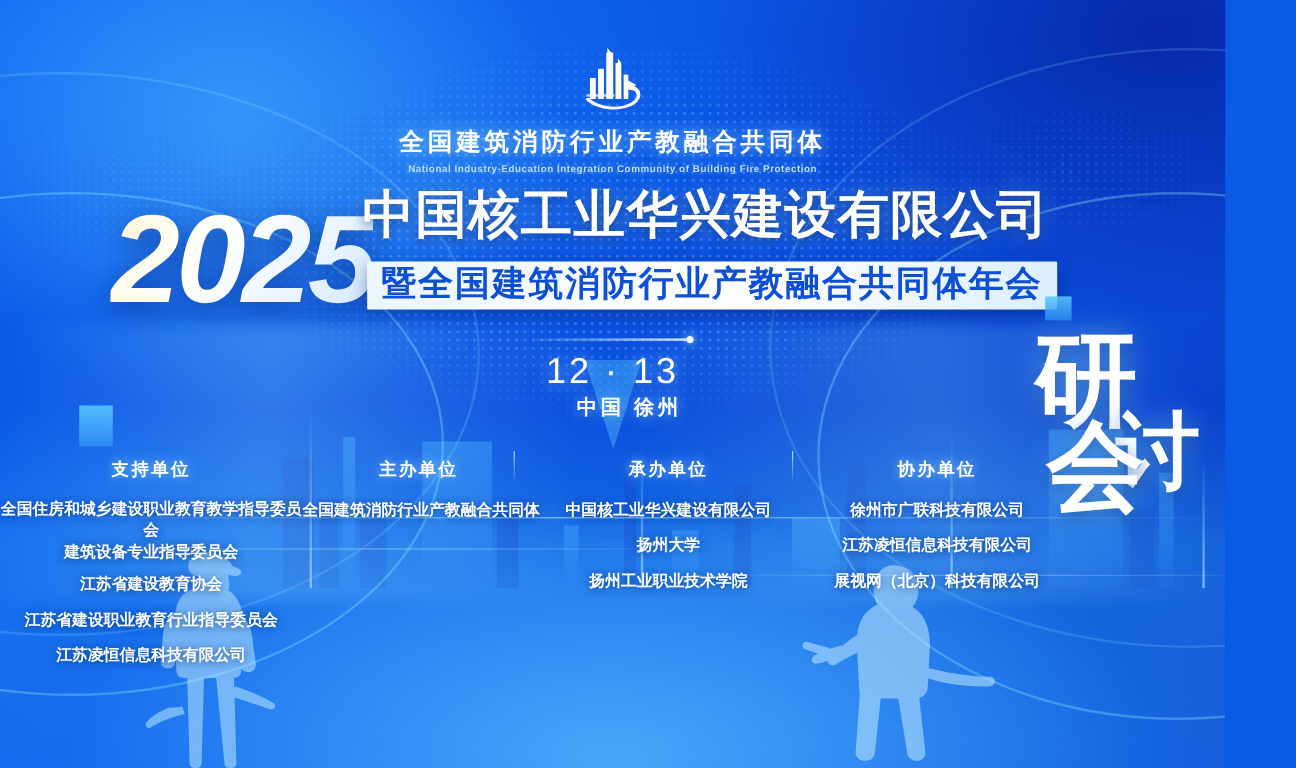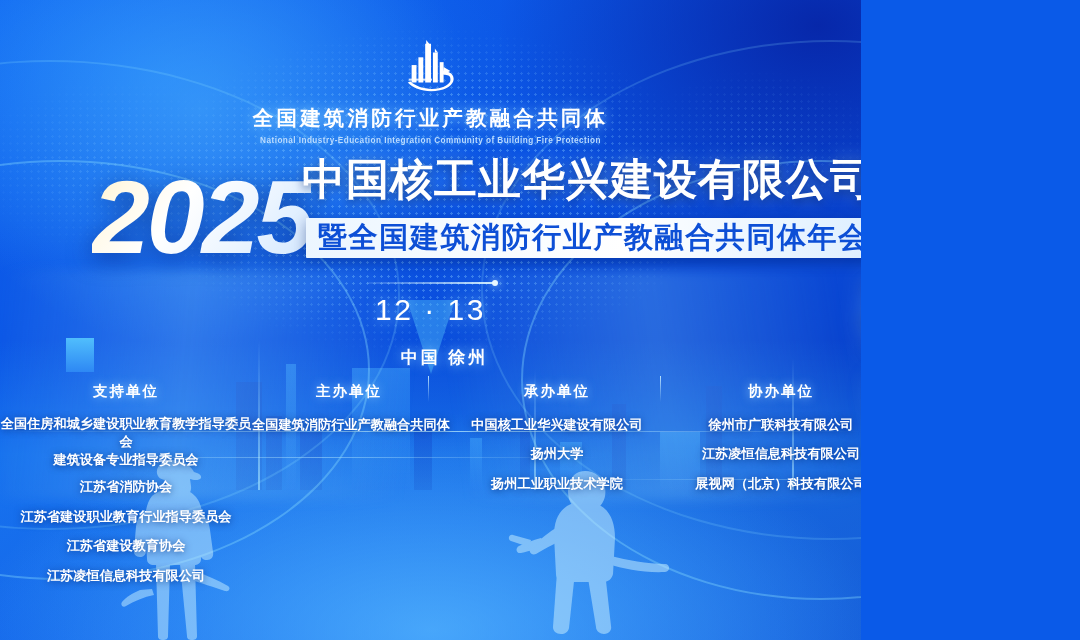--- a/index.html
+++ b/index.html
@@ -2,21 +2,21 @@
 <html><head>
 <meta charset="utf-8">
 <style>
   * { margin:0; padding:0; box-sizing:border-box; }
   body {
     width:1080px; height:640px; overflow:hidden;
     font-family:"Liberation Sans","DejaVu Sans",sans-serif;
     background:#0a5ae8;
   }
   #poster {
-    position:relative; width:861px; height:640px; overflow:hidden;
+    position:relative; width:1021px; height:640px; overflow:hidden;
     background:
       radial-gradient(ellipse 70% 55% at 18% 12%, rgba(30,140,255,.55) 0%, rgba(30,140,255,0) 60%),
       radial-gradient(ellipse 60% 60% at 95% 4%, rgba(6,32,160,.85) 0%, rgba(6,32,160,0) 62%),
       radial-gradient(ellipse 80% 50% at 50% 100%, rgba(20,120,255,.75) 0%, rgba(20,120,255,0) 65%),
       linear-gradient(150deg,#0f63ef 0%,#0b53e3 40%,#0a46d2 70%,#0a33b4 100%);
   }
   
   .dotmap {
     position:absolute; inset:0;
     background-image:radial-gradient(rgba(130,200,255,.42) 1.05px, transparent 1.15px);
@@ -102,21 +102,21 @@
   .big-cn { position:absolute; color:#fff; font-weight:bold; line-height:.88; }
   .big-cn.c1 { left:862px; top:130px;  font-size:86px; text-shadow:0 0 26px rgba(120,200,255,.65), 0 4px 14px rgba(4,26,100,.5); }
   .big-cn.c2 { left:930px; top:196px;  font-size:70px; text-shadow:0 0 22px rgba(120,200,255,.6), 0 4px 12px rgba(4,26,100,.5); }
   .big-cn.c3 { left:872px; top:204px;  font-size:82px; text-shadow:0 0 24px rgba(120,200,255,.6), 0 4px 12px rgba(4,26,100,.5); }
 
   
   .datebox { position:absolute; left:0; right:0; top:282px; text-align:center; }
   .datebox .topline { width:128px; height:2px; margin:0 auto 10px; background:linear-gradient(90deg,rgba(190,235,255,.1),rgba(220,245,255,.95)); position:relative; }
   .datebox .topline:after { content:""; position:absolute; right:-3px; top:-2px; width:6px; height:6px; border-radius:50%; background:#eaf7ff; box-shadow:0 0 8px #bfe7ff; }
   .datebox .d { font-size:30px; font-weight:normal; color:#fff; letter-spacing:2.5px; line-height:1.05; text-shadow:0 0 14px rgba(140,215,255,.8); }
-  .datebox .loc { margin-top:20px; font-size:17px; font-weight:bold; color:#fff; letter-spacing:3px; text-shadow:0 0 12px rgba(140,215,255,.75);padding-left:28px; }
+  .datebox .loc { margin-top:2px; font-size:17px; font-weight:bold; color:#fff; letter-spacing:3px; text-shadow:0 0 12px rgba(140,215,255,.75);padding-left:28px; }
   .vfin { position:absolute; left:50%; top:300px; transform:translateX(-50%);
     width:0; height:0; border-left:24px solid transparent; border-right:24px solid transparent;
     border-top:74px solid rgba(90,205,255,.38); filter:blur(.4px); }
 
   
   .orgs { position:absolute; left:0; top:382px; width:1080px; display:flex; }
   .orgcol { text-align:center; position:relative; }
   .orgcol .chead {
     font-size:14.5px; font-weight:bold; color:#fff; letter-spacing:2px; margin-bottom:14px;
     text-shadow:0 0 10px rgba(150,215,255,.8);
@@ -237,23 +237,22 @@
     <div class="topline"></div>
     <div class="d">12 · 13</div>
     <div class="loc">中国 徐州</div>
   </div>
 
   <div class="orgs">
     <div class="orgcol" style="width:252px;">
       <div class="vdiv" style="left:-6px;"></div>
       <div class="chead">支持单位</div>
       <div class="citem two" style="line-height:1.35;">全国住房和城乡建设职业教育教学指导委员会<br>建筑设备专业指导委员会</div>
-      <div class="citem">江苏省消防协会</div>
+      <div class="citem">江苏省建设教育协会</div>
       <div class="citem">江苏省建设职业教育行业指导委员会</div>
-      <div class="citem">江苏省建设教育协会</div>
       <div class="citem">江苏凌恒信息科技有限公司</div>
     </div>
     <div class="orgcol" style="width:194px;">
       <div class="chead">主办单位</div>
       <div class="citem">全国建筑消防行业产教融合共同体</div>
     </div>
     <div class="orgcol" style="width:222px;">
       <div class="vdiv" style="left:-18px;"></div>
       <div class="chead">承办单位</div>
       <div class="citem">中国核工业华兴建设有限公司</div>

